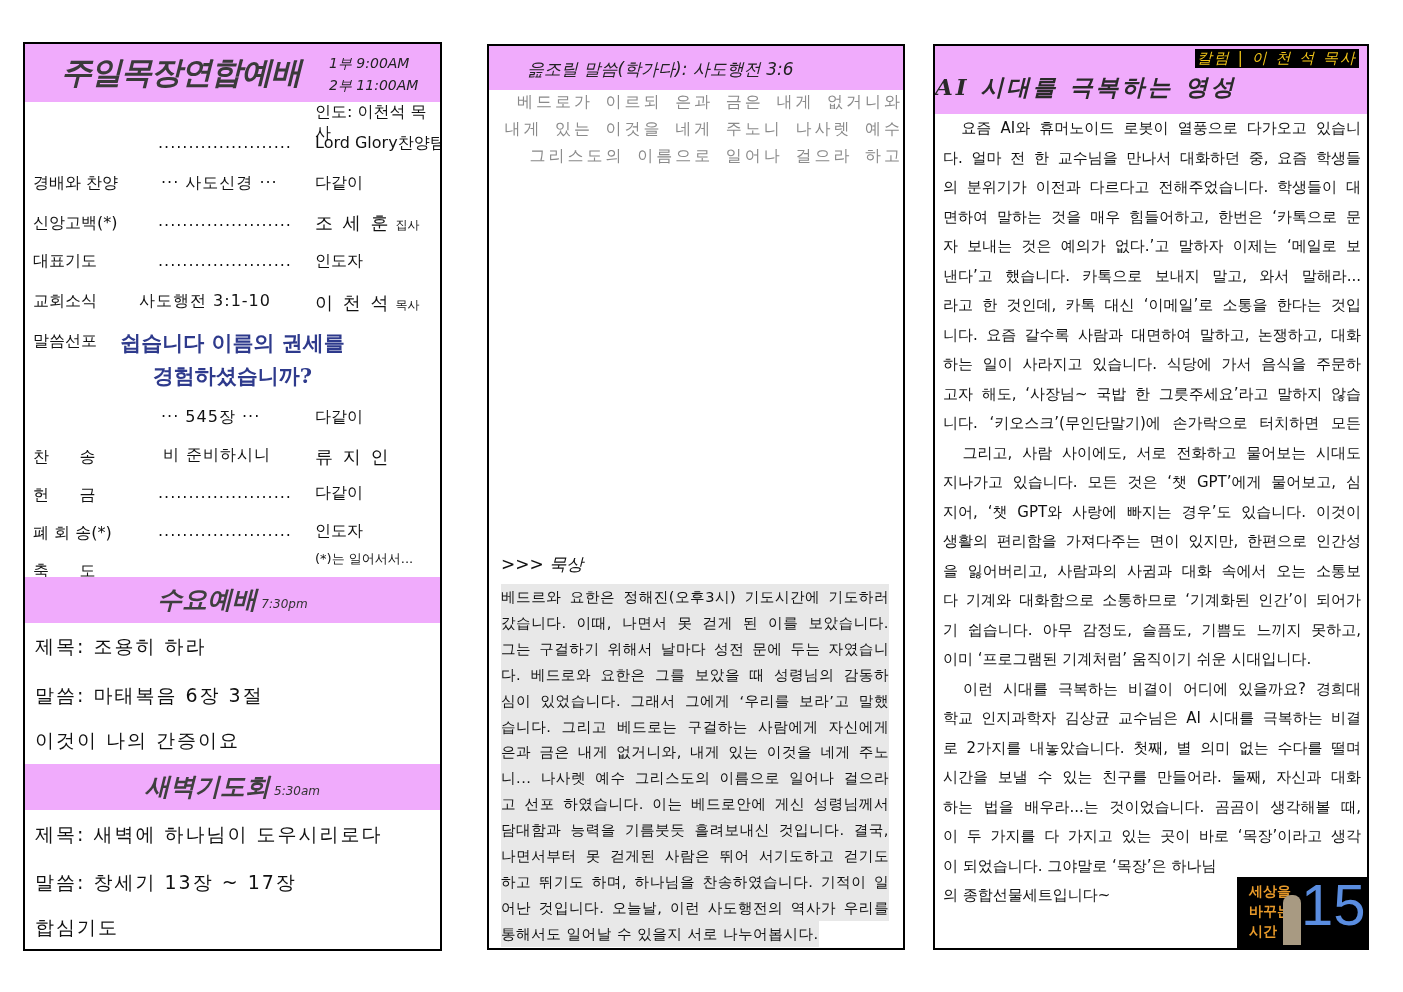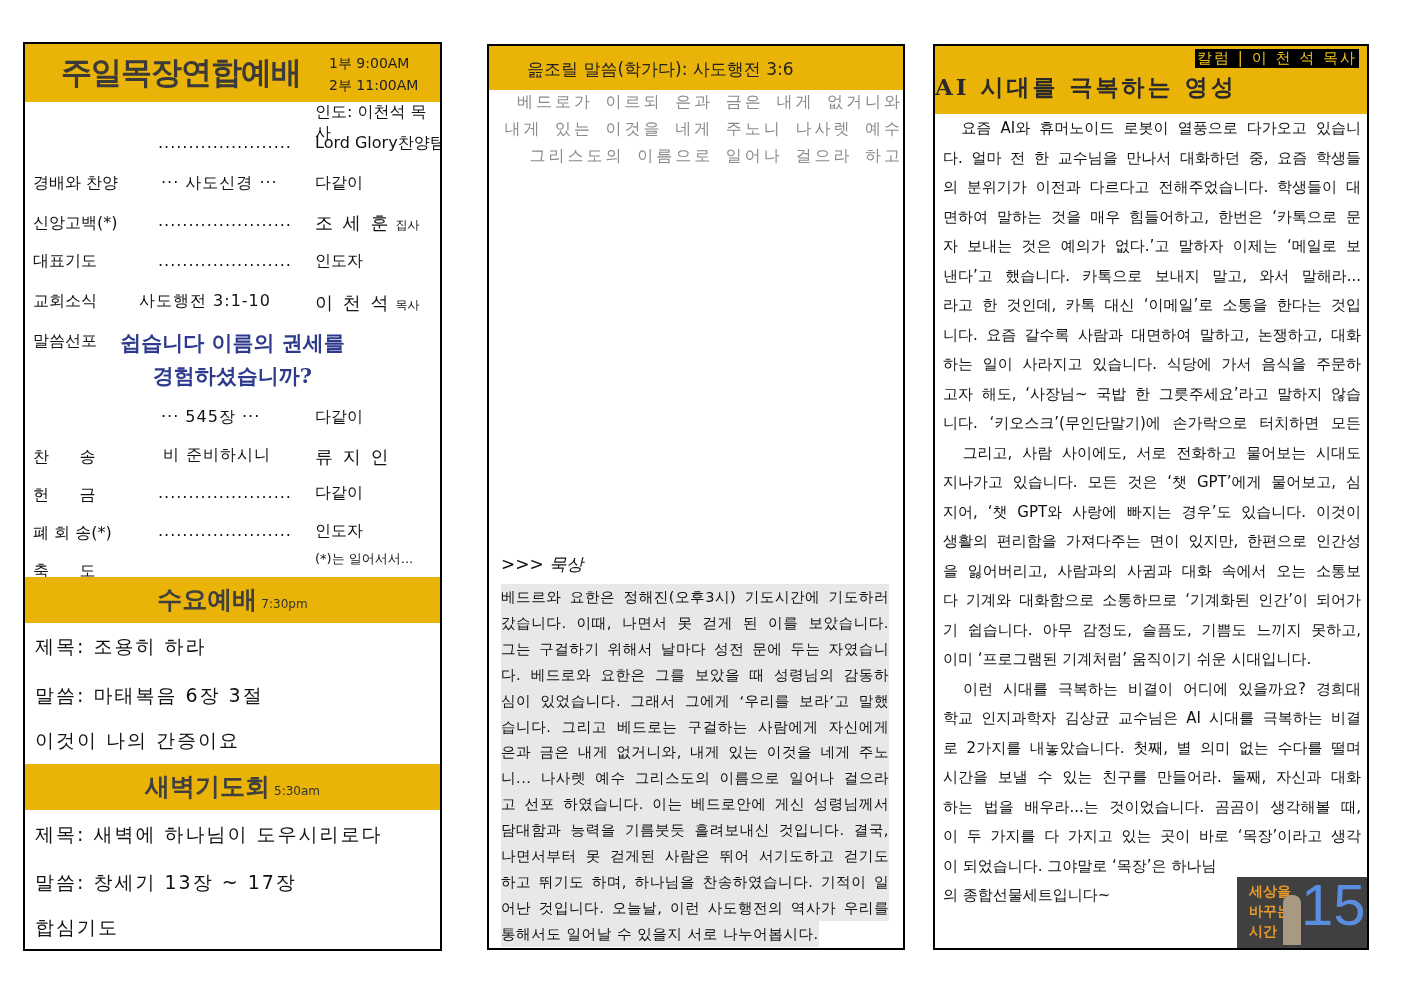--- a/index.html
+++ b/index.html
@@ -1,19 +1,19 @@
 <!DOCTYPE html>
 <html><head>
 <meta charset="utf-8">
 <style>
   html, body { margin:0; padding:0; background:#ffffff; }
   body { width:1403px; height:992px; position:relative; overflow:hidden;
          font-family:"DejaVu Sans","Liberation Sans",sans-serif; color:#111; }
   .panel { position:absolute; border:2px solid #000; background:#fff; box-sizing:border-box; overflow:hidden; }
-  .tan { background:#eab308; }
+  .tan { background:#f0abfc;font-style:italic; }
 
   
   #left { left:23px; top:42px; width:419px; height:909px; }
   .l-header { position:absolute; left:0; top:0; width:100%; height:58px; }
   .l-title { position:absolute; left:36px; top:8px; font-size:31px; font-weight:bold; color:#3a3a3a; letter-spacing:-1px; }
   .l-times { position:absolute; left:304px; top:8px; font-size:14px; color:#222; line-height:22px; }
   .l-leader { position:absolute; left:290px; top:58px; font-size:16px; }
   .row { position:absolute; left:8px; width:400px; height:24px; font-size:16px; }
   .row .c1 { position:absolute; left:0; top:0; white-space:nowrap;margin-top:40px; }
   .row .c2 { position:absolute; left:125px; top:0; white-space:nowrap; letter-spacing:1px; }
@@ -36,21 +36,21 @@
   .m-body span { background:#e8e8e8; display:block; white-space:nowrap; text-align:justify; text-align-last:justify; }
 
   
   #right { left:933px; top:44px; width:436px; height:906px; }
   .r-header { position:absolute; left:0; top:0; width:100%; height:68px; }
   .r-tag { position:absolute; right:8px; top:3px; background:#000; color:#f0c419; font-size:15px; padding:0 2px; letter-spacing:2px; }
   .r-title { position:absolute; left:0; top:26px; width:100%; text-align:left; font-size:23px; font-weight:bold; color:#2a2a2a; letter-spacing:3px; font-family:"DejaVu Serif","Liberation Serif",serif; }
   .r-body { position:absolute; left:8px; top:68px; width:418px; font-size:15px; line-height:29.5px; }
   .r-body div { white-space:nowrap; text-align:justify; text-align-last:justify; }
   .r-body div.last { text-align-last:left; }
-  .r-photo { position:absolute; left:302px; top:831px; width:130px; height:72px; background:#404040; overflow:hidden; }
+  .r-photo { position:absolute; left:302px; top:831px; width:130px; height:72px; background:#000000; overflow:hidden; }
   .r-photo .t1 { position:absolute; left:12px; top:4px; color:#e89a2a; font-size:14px; font-weight:bold; line-height:20px; }
   .r-photo .num { position:absolute; left:64px; top:-6px; color:#5a8de0; font-size:58px; font-family:"Liberation Sans",sans-serif; }
   .r-photo .person { position:absolute; left:46px; top:18px; width:18px; height:50px; background:#a89a82; border-radius:8px 8px 0 0; }
 </style>
 </head>
 <body>
 
 <div class="panel" id="left">
   <div class="l-header tan">
     <div class="l-title">주일목장연합예배</div>

